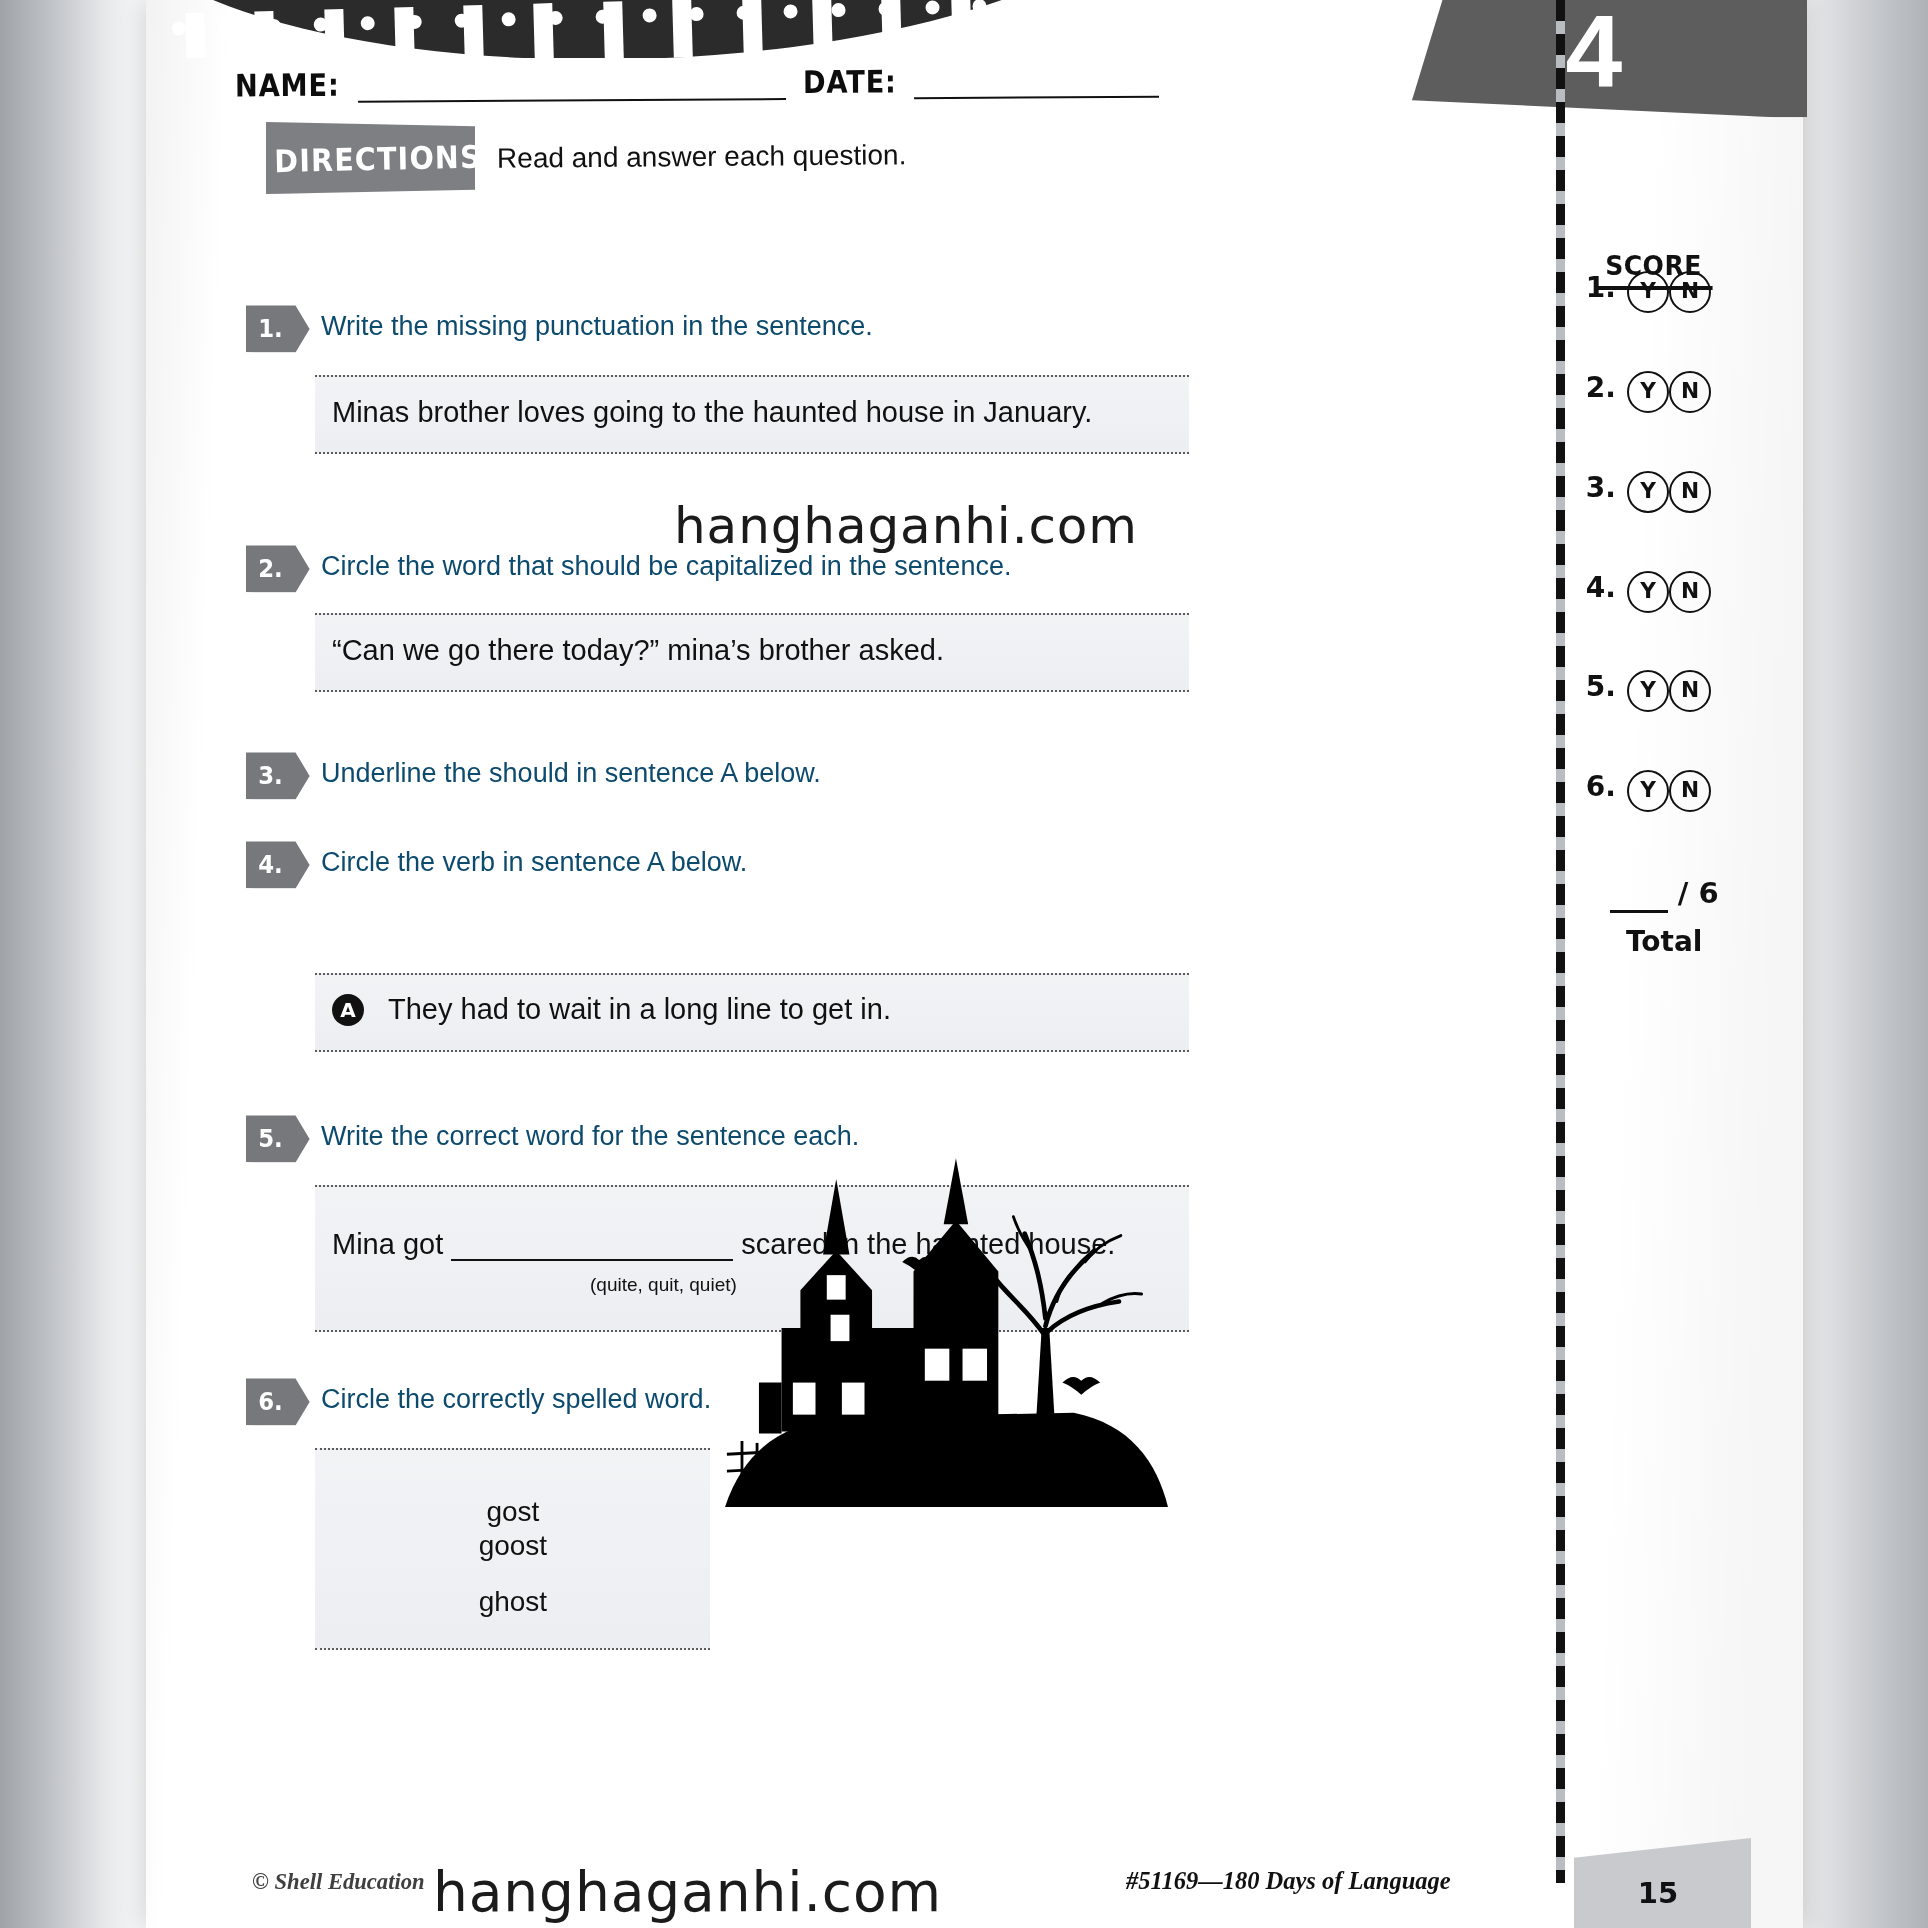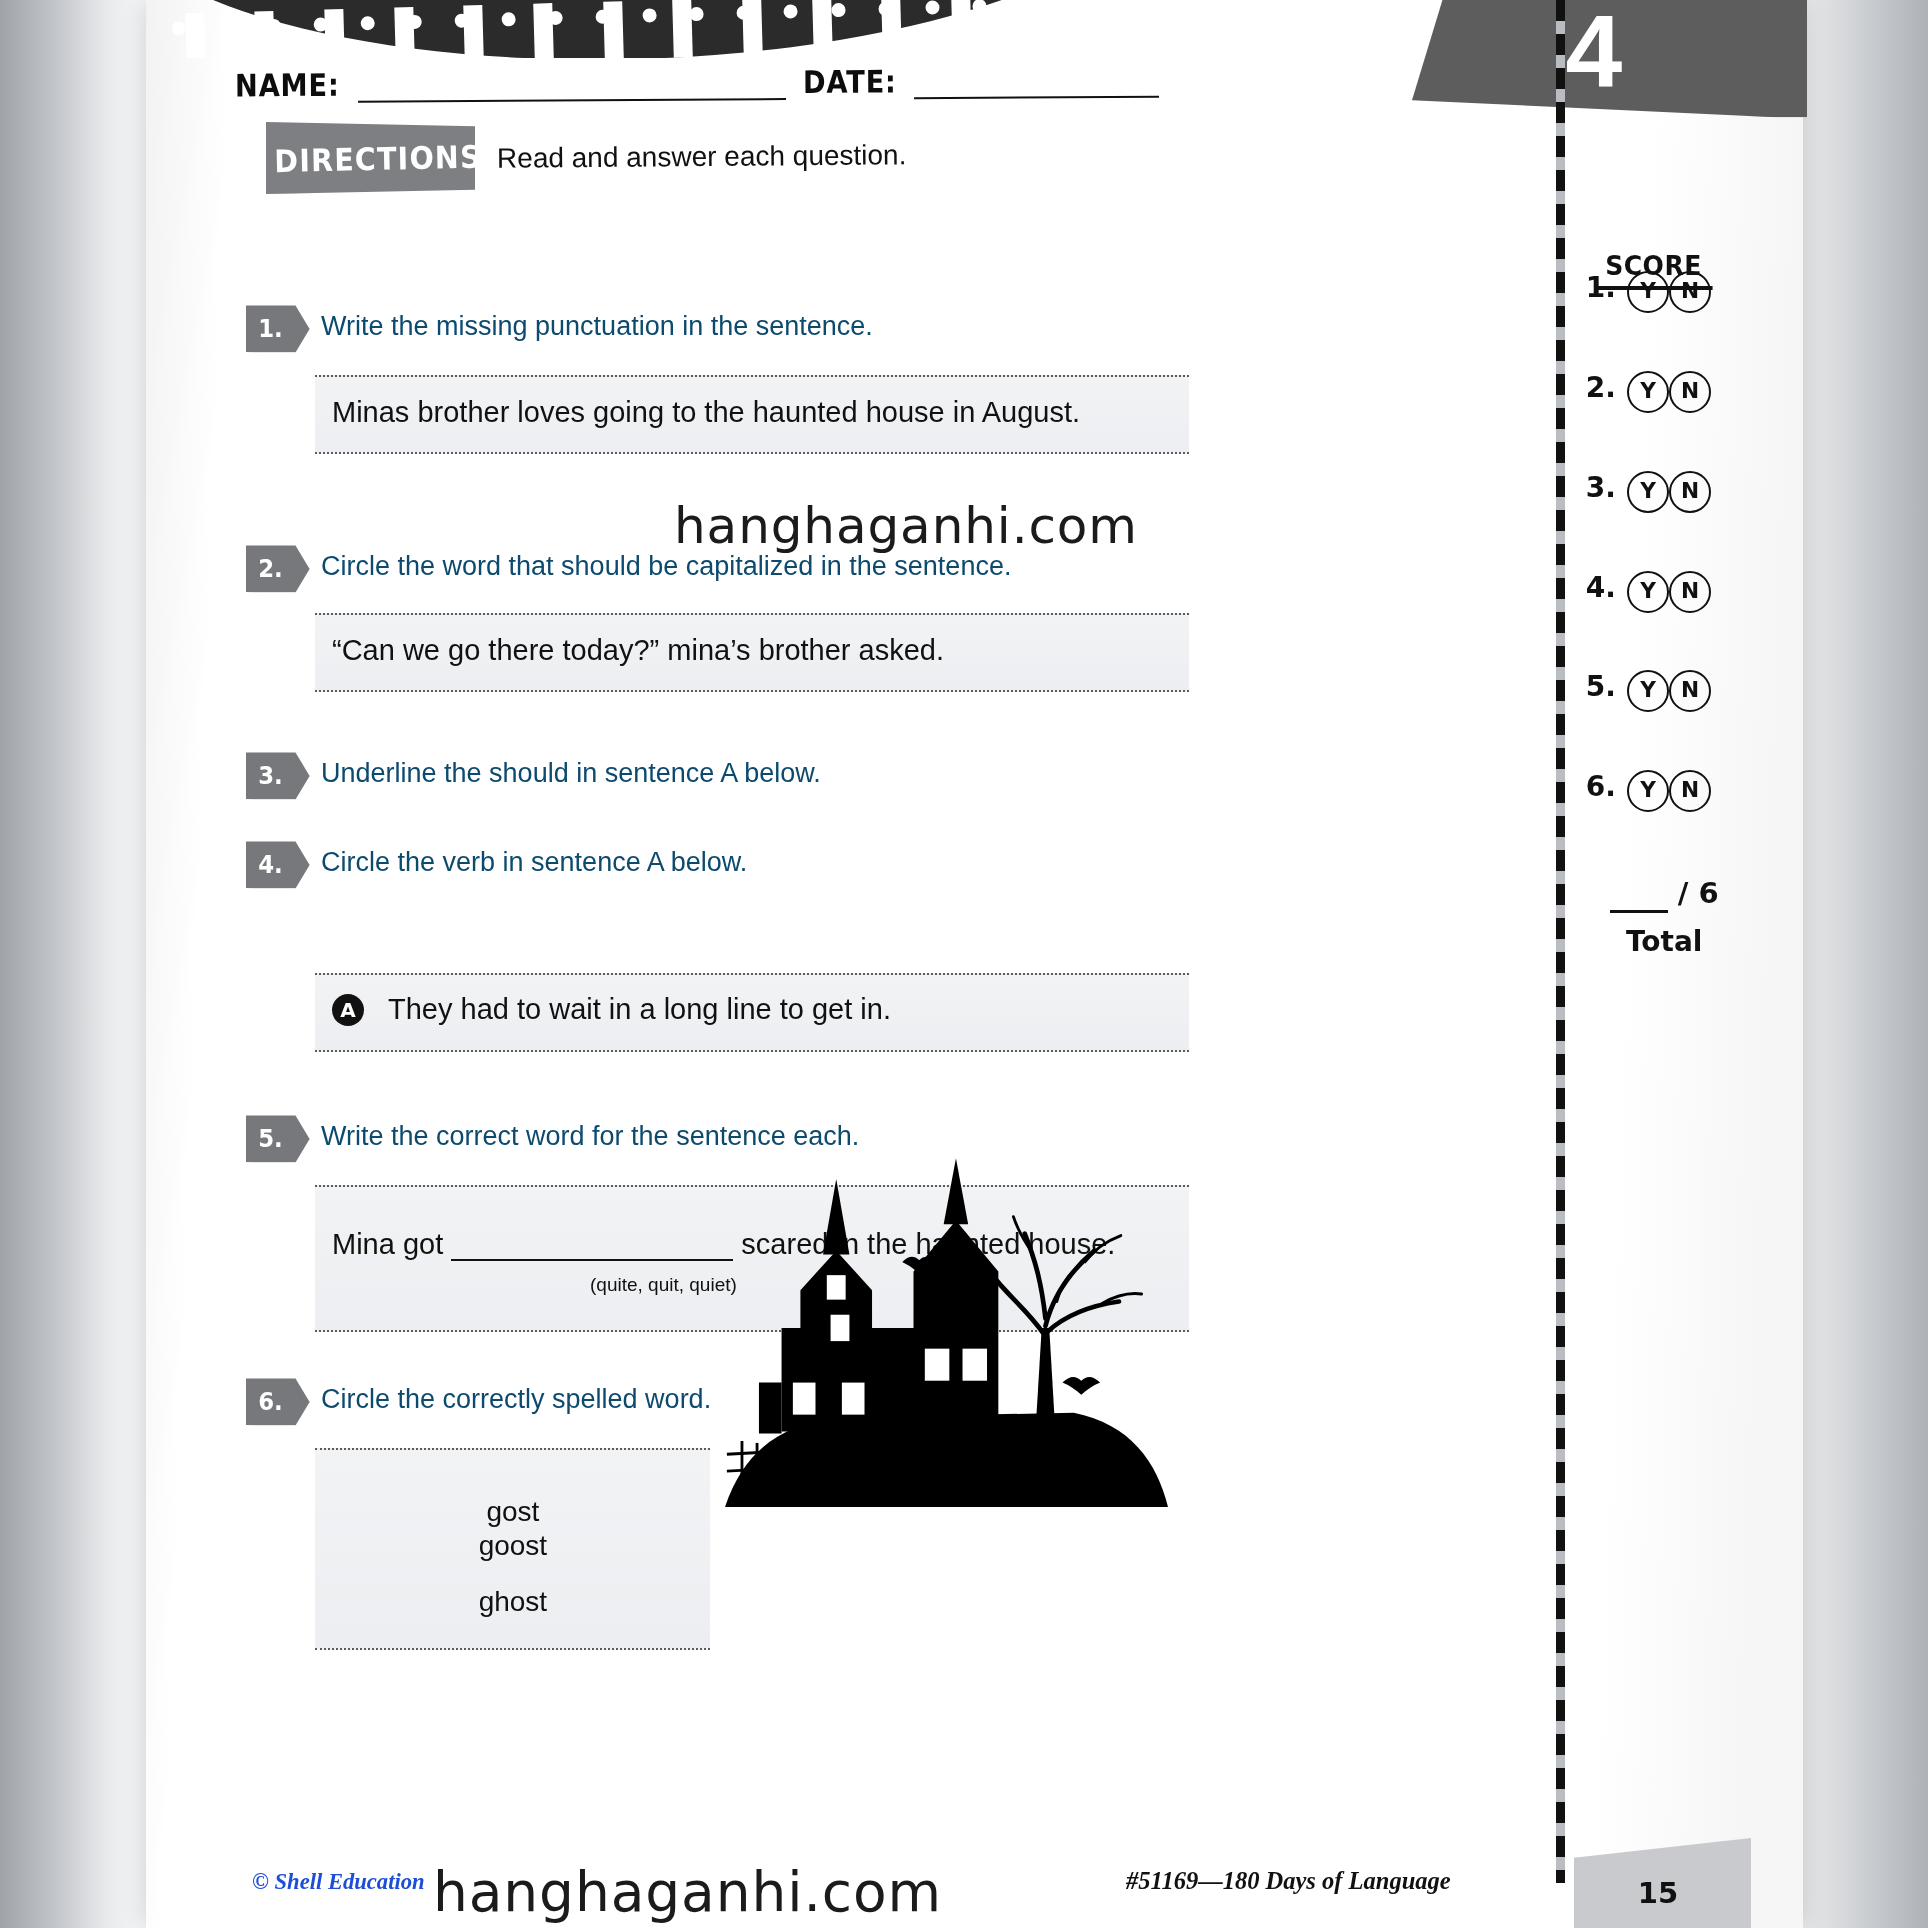--- a/index.html
+++ b/index.html
@@ -93,21 +93,21 @@
   .yn{position:absolute;width:38px;height:38px;border:2.8px solid #111;border-radius:50%;
      font-family:"DejaVu Sans", sans-serif;font-weight:bold;font-size:21.7px;text-align:center;line-height:36px;color:#111;}
   #totalblank{position:absolute;left:4.7px;top:1172px;width:155px;text-align:center;
      font-family:"DejaVu Sans", sans-serif;font-weight:bold;font-size:29px;color:#111;}
   #totalblank u{text-decoration:none;border-bottom:3.8px solid #111;padding:0 3.8px;}
   #totalword{position:absolute;left:4.7px;top:1219px;width:155px;text-align:center;
      font-family:"DejaVu Sans", sans-serif;font-weight:bold;font-size:28px;color:#111;}
 
   
   #footleft{position:absolute;left:252px;top:1869px;font-family:"Liberation Serif", serif;
-     font-style:italic;font-weight:bold;font-size:22.6px;color:#1d4ed8;}
+     font-style:italic;font-weight:bold;font-size:22.6px;color:#404040;}
   #footright{position:absolute;left:1126px;top:1867px;font-family:"Liberation Serif", serif;
      font-style:italic;font-weight:bold;font-size:24.5px;color:#111;white-space:nowrap;}
   #pagebox{position:absolute;left:1574px;top:1838px;width:177px;height:90px;background:#c8cace;
      clip-path:polygon(0% 22%,100% 0%,100% 100%,0% 100%);}
   #pagenum{position:absolute;left:1574px;top:1876px;width:168px;text-align:center;
      font-family:"DejaVu Sans", sans-serif;font-weight:bold;font-size:29px;color:#111;}
 
   
   .wm{position:absolute;color:#1b1b1b;font-family:"DejaVu Sans", sans-serif;font-weight:500;
      letter-spacing:0.9px;white-space:nowrap;}
@@ -184,21 +184,21 @@
 
 <div id="col">
 
   <div class="qrow" style="top:311px;">
     <div class="qnum">
       <span>1.</span>
     </div>
     <div class="qtext">Write the missing punctuation in the sentence.</div>
   </div>
   <div class="strip" style="top:375px;height:75px;">
-    <div class="sent" style="top:19px;">Minas brother loves going to the haunted house in August.</div>
+    <div class="sent" style="top:19px;">Minas brother loves going to the haunted house in January.</div>
   </div>
 
   <div class="qrow" style="top:551px;">
     <div class="qnum">
       <span>2.</span>
     </div>
     <div class="qtext">Circle the word that should be capitalized in the sentence.</div>
   </div>
   <div class="strip" style="top:613px;height:75px;">
     <div class="sent" style="top:19px;">“Can we go there today?” mina’s brother asked.</div>

